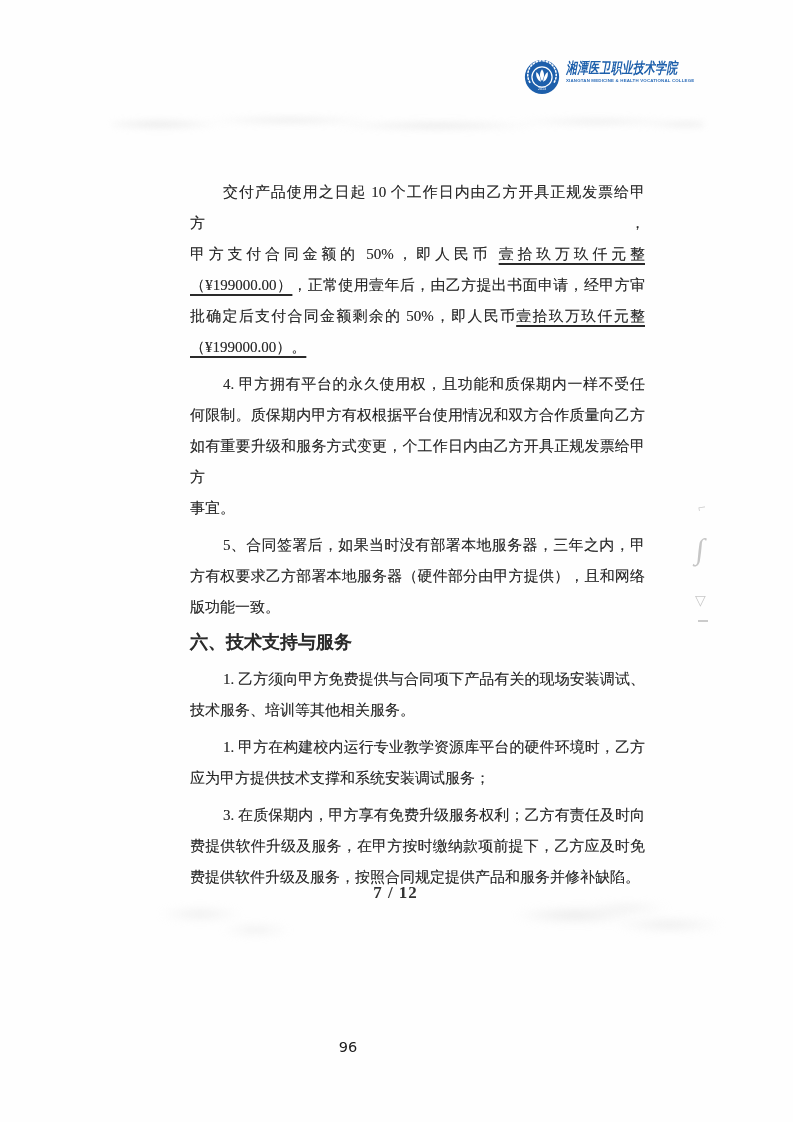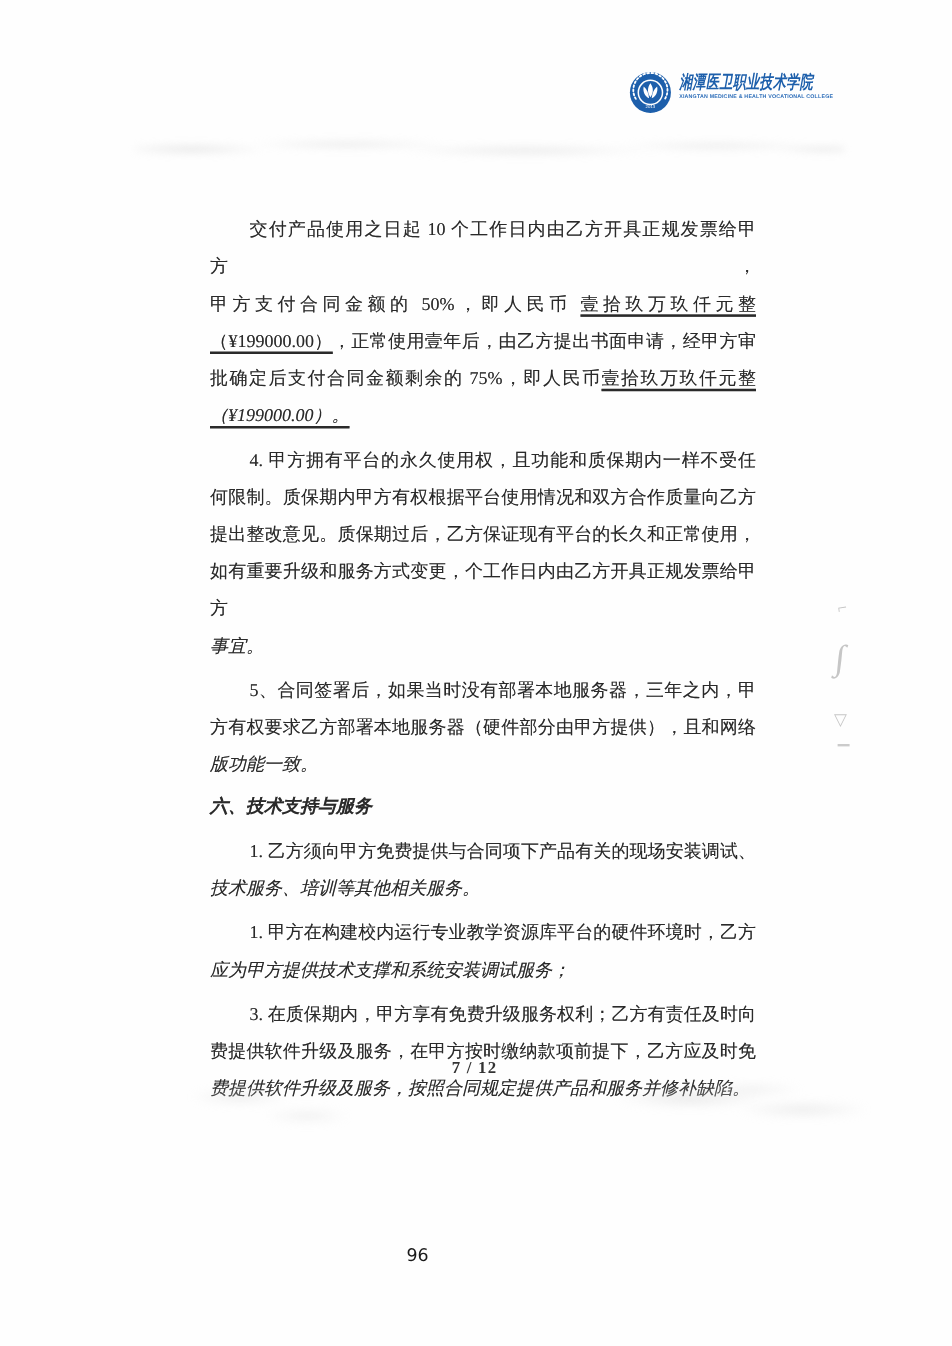--- a/index.html
+++ b/index.html
@@ -51,37 +51,37 @@
   }
   .bleed { position:absolute; left:690px; top:498px; width:30px; height:145px;
     color:#8f8f8f; opacity:.5; filter:blur(.5px); pointer-events:none; }
   .bleed span { position:absolute; display:block; }
   .bm1 { top:2px;  left:8px; font-size:14px; transform:rotate(-8deg); }
   .bm2 { top:34px; left:6px; font-size:30px; transform:rotate(6deg); }
   .bm3 { top:94px; left:5px; font-size:14px; }
   .bm4 { top:122px;left:8px; width:10px; height:2px; background:#9a9a9a; }
 
   
-  .doc-body { position:absolute; left:175px; top:177px; width:455px; }
+  .doc-body { position:absolute; left:190px; top:177px; width:455px; }
   .tline {
     font-size:15px; line-height:31px; color:#2a2a2a;
     text-align:justify; text-align-last:justify;
     text-shadow:0 0 .4px rgba(40,40,40,.45);
   }
   .tline.indent   { text-indent:33px; }
-  .tline.lastline { text-align-last:left;font-style:italic; }
+  .tline.lastline { text-align-last:left; }
   .tline.para     { margin-top:6px; }
-  .tline.heading  { font-weight:700; text-align-last:left; margin-top:4px; font-size:15px; }
+  .tline.heading  { font-weight:700; text-align-last:left; margin-top:4px; font-size:18px; }
   .seg.b { font-weight:400; }
   .seg.u { text-decoration:underline; text-decoration-thickness:1.6px; text-underline-offset:4px; }
 
   
   .docpage {
     position:absolute; top:883px; left:338px; width:115px; text-align:center;
-    font-size:14px; font-weight:700; color:#333; letter-spacing:1px;
+    font-size:17px; font-weight:700; color:#333; letter-spacing:1px;
   }
   .booknum {
     position:absolute; top:1039px; left:0; width:696px; text-align:center;
     font-size:14.5px; color:#1a1a1a;
     font-family:"DejaVu Sans","Liberation Sans",sans-serif;
   }
 </style>
 </head>
 <body>
 
@@ -104,25 +104,24 @@
       <div class="en">XIANGTAN MEDICINE &amp; HEALTH VOCATIONAL COLLEGE</div>
     </div>
   </div>
 
   <div class="smudge-top"></div>
 
   <main class="doc-body">
       <div class="tline indent"><span class="seg">交付产品使用之日起 10 个工作日内由乙方开具正规发票给甲方，</span></div>
       <div class="tline"><span class="seg">甲方支付合同金额的 50%，即人民币 </span><span class="seg b u">壹拾玖万玖仟元整</span></div>
       <div class="tline"><span class="seg u">（¥199000.00）</span><span class="seg">，正常使用壹年后，由乙方提出书面申请，经甲方审</span></div>
-      <div class="tline"><span class="seg">批确定后支付合同金额剩余的 75%，即人民币</span><span class="seg b u">壹拾玖万玖仟元整</span></div>
+      <div class="tline"><span class="seg">批确定后支付合同金额剩余的 50%，即人民币</span><span class="seg b u">壹拾玖万玖仟元整</span></div>
       <div class="tline lastline"><span class="seg u">（¥199000.00）。</span></div>
       <div class="tline para indent"><span class="seg">4. 甲方拥有平台的永久使用权，且功能和质保期内一样不受任</span></div>
       <div class="tline"><span class="seg">何限制。质保期内甲方有权根据平台使用情况和双方合作质量向乙方</span></div>
-      <div class="tline"><span class="seg">提出整改意见。质保期过后，乙方保证现有平台的长久和正常使用，</span></div>
       <div class="tline"><span class="seg">如有重要升级和服务方式变更，个工作日内由乙方开具正规发票给甲方</span></div>
       <div class="tline lastline"><span class="seg">事宜。</span></div>
       <div class="tline para indent"><span class="seg">5、合同签署后，如果当时没有部署本地服务器，三年之内，甲</span></div>
       <div class="tline"><span class="seg">方有权要求乙方部署本地服务器（硬件部分由甲方提供），且和网络</span></div>
       <div class="tline lastline"><span class="seg">版功能一致。</span></div>
       <div class="tline lastline heading"><span class="seg">六、技术支持与服务</span></div>
       <div class="tline para indent"><span class="seg">1. 乙方须向甲方免费提供与合同项下产品有关的现场安装调试、</span></div>
       <div class="tline lastline"><span class="seg">技术服务、培训等其他相关服务。</span></div>
       <div class="tline para indent"><span class="seg">1. 甲方在构建校内运行专业教学资源库平台的硬件环境时，乙方</span></div>
       <div class="tline lastline"><span class="seg">应为甲方提供技术支撑和系统安装调试服务；</span></div>

